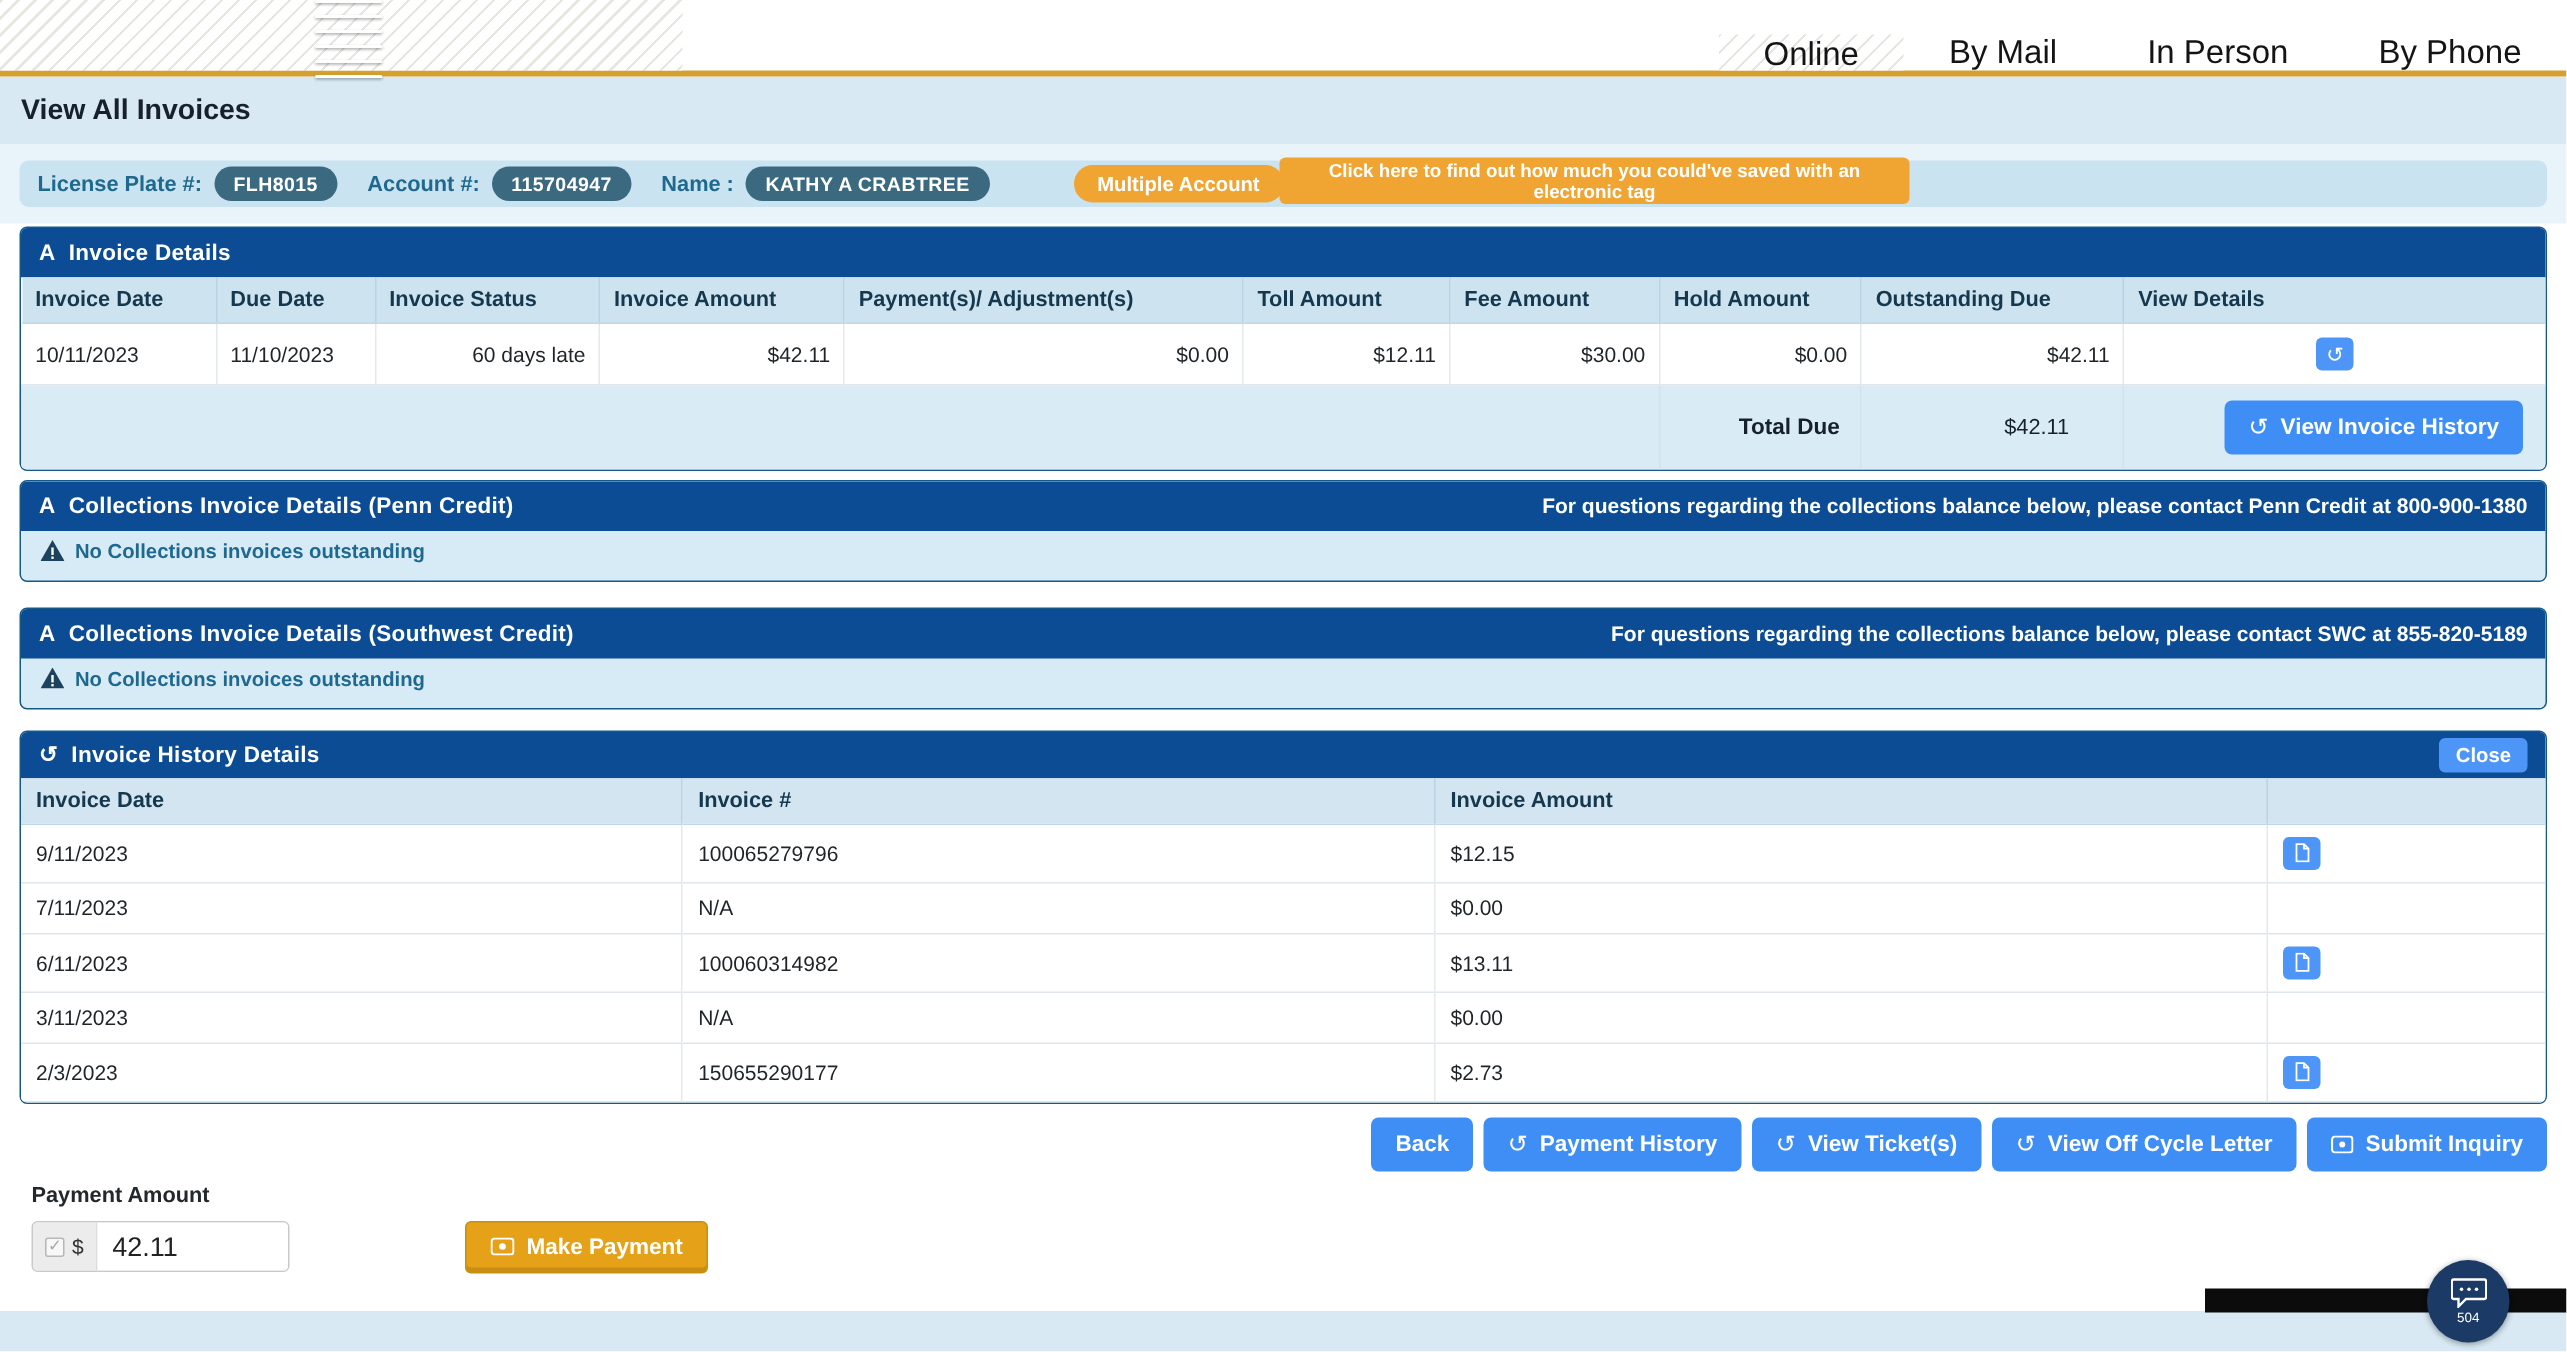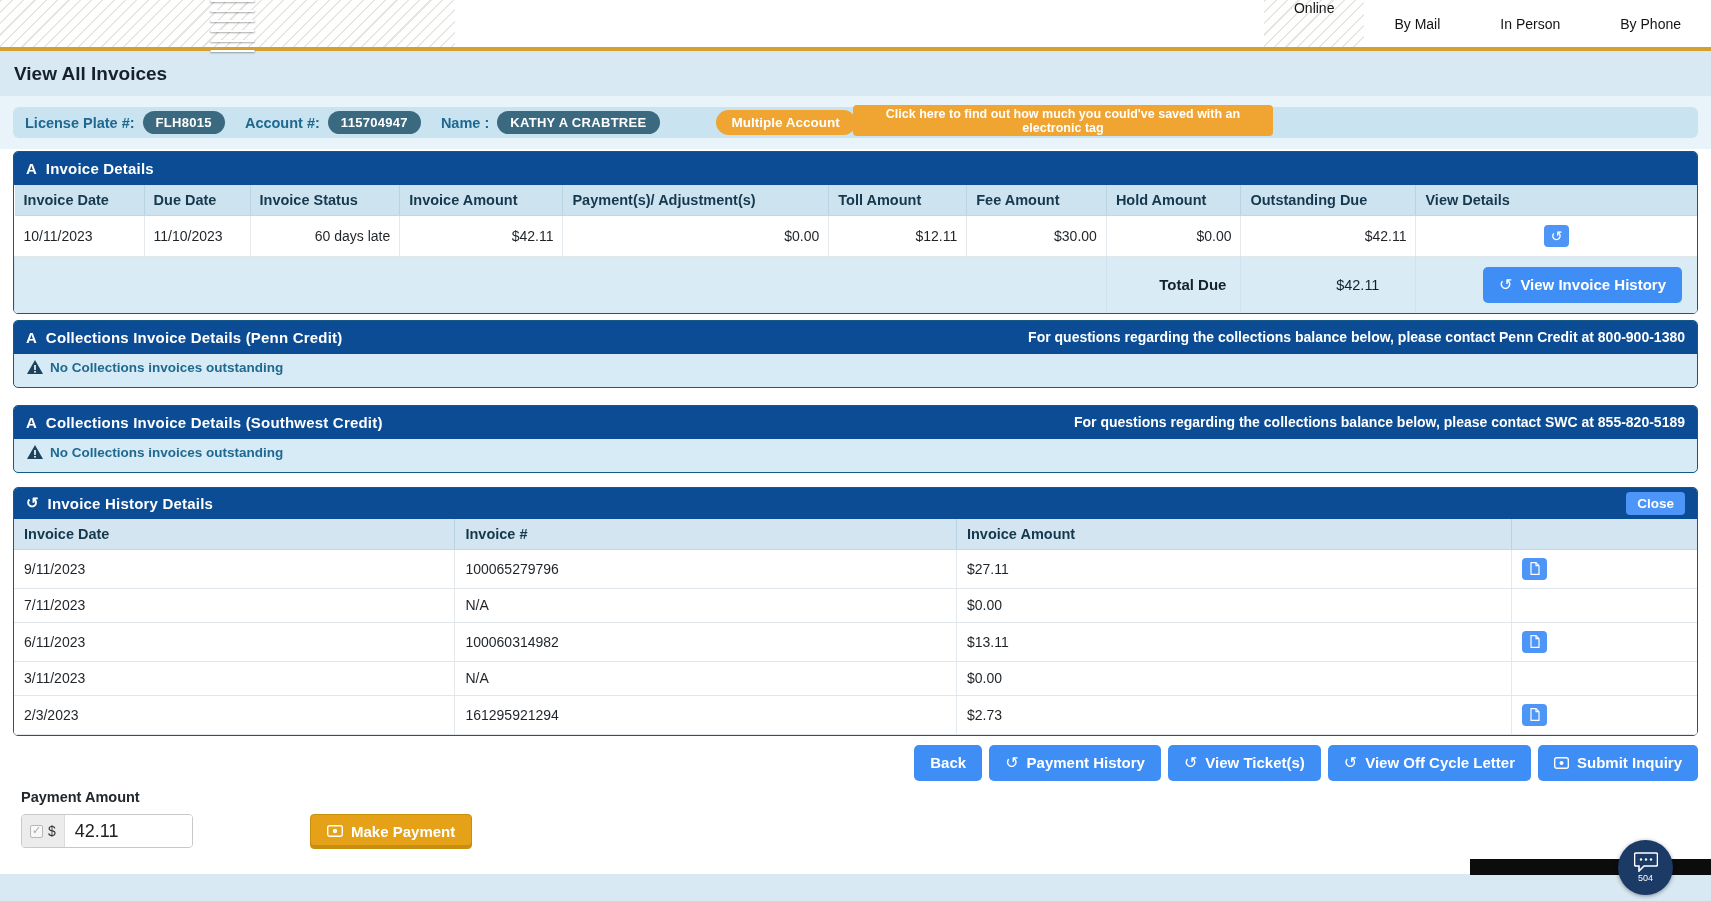--- a/index.html
+++ b/index.html
@@ -17,21 +17,21 @@
   .top-header { position:relative; height:51px; background:#fff; border-bottom:4px solid #D5A02F; }
   .badges-area { position:absolute; left:0; top:0; width:455px; height:47px; display:flex; align-items:center; padding-left:10px; gap:8px; }
   .badge { width:45px; border-radius:3px; overflow:hidden; box-shadow:0 1px 2px rgba(0,0,0,.35); background:#17469E; border:1px solid #fff; }
   .badge .express-strip { background:#F3B229; color:#1d2d50; font-size:6.5px; font-weight:bold; text-align:center; padding:1px 0; letter-spacing:.2px; }
   .badge .num { background:#17469E; color:#fff; font-weight:bold; font-size:15px; text-align:center; padding:2px 0 3px; }
   .badge.express .num { padding:0 0 2px; }
   .badge .toll-strip { background:#F3B229; display:flex; align-items:center; justify-content:center; gap:3px; padding:1.5px 0; }
   .badge .toll-strip .toll-dot { width:8px; height:8px; border-radius:50%; background:#fff; border:2px solid #1d2d50; }
   .badge .toll-strip .toll-txt { font-size:9px; font-weight:bold; color:#1d2d50; letter-spacing:.2px; }
   .top-nav { position:absolute; right:0; top:0; height:47px; display:flex; align-items:stretch; }
-  .nav-item { display:flex; align-items:center; padding:0 30px; font-size:14px; color:#141414; cursor:pointer; }
+  .nav-item { display:flex; align-items:center; padding:0 30px; font-size:22px; color:#141414; cursor:pointer;margin-top:23px; }
   
   .title-bar { background:#D8E9F3; height:45px; display:flex; align-items:center; padding-left:14px;
                font-size:19px; font-weight:bold; color:#16212b; }
   .account-section { background:#E9F4FA; position:relative; padding:11px 13px 10px; height:53px; }
   .account-bar { background:#C9E3F1; border-radius:6px; height:31px; display:flex; align-items:center; padding:0 12px; }
   .acct-label { font-size:14.5px; font-weight:bold; color:#1F698F; margin-right:8px; }
   .acct-group { display:flex; align-items:center; margin-right:20px; }
   .pill { background:#3B6A80; color:#fff; font-size:13px; font-weight:bold; padding:4px 13px; border-radius:13px; letter-spacing:.3px; }
   .multi-badge { background:#F0A431; color:#fff; font-size:13.5px; font-weight:bold; padding:5px 16px; border-radius:14px; margin-left:56px; }
   .savings-banner { position:absolute; left:853px; top:9px; width:420px; height:31px; background:#F0A431; border-radius:4px;
@@ -287,21 +287,21 @@
       <th>Invoice Date</th>
       <th>Invoice #</th>
       <th>Invoice Amount</th>
       <th></th>
     </tr>
     </tbody>
       <tbody id="history-rows">
         <tr>
           <td>9/11/2023</td>
           <td>100065279796</td>
-          <td>$27.11</td>
+          <td>$12.15</td>
           <td class="iconcell"><button class="mini-icon-btn">
               <svg width="10" height="13" viewBox="0 0 10 13">
                 <path d="M1 0.7 h5 l3 3 v8.6 h-8 Z" fill="none" stroke="#fff" stroke-width="1.2"></path>
                 <path d="M6 0.7 v3 h3" fill="none" stroke="#fff" stroke-width="1.2"></path>
               </svg>
             </button></td>
         </tr>
         <tr>
           <td>7/11/2023</td>
           <td>N/A</td>
@@ -320,21 +320,21 @@
             </button></td>
         </tr>
         <tr>
           <td>3/11/2023</td>
           <td>N/A</td>
           <td>$0.00</td>
           <td class="iconcell"></td>
         </tr>
         <tr>
           <td>2/3/2023</td>
-          <td>161295921294</td>
+          <td>150655290177</td>
           <td>$2.73</td>
           <td class="iconcell"><button class="mini-icon-btn">
               <svg width="10" height="13" viewBox="0 0 10 13">
                 <path d="M1 0.7 h5 l3 3 v8.6 h-8 Z" fill="none" stroke="#fff" stroke-width="1.2"></path>
                 <path d="M6 0.7 v3 h3" fill="none" stroke="#fff" stroke-width="1.2"></path>
               </svg>
             </button></td>
         </tr>
       </tbody>
   </table>

